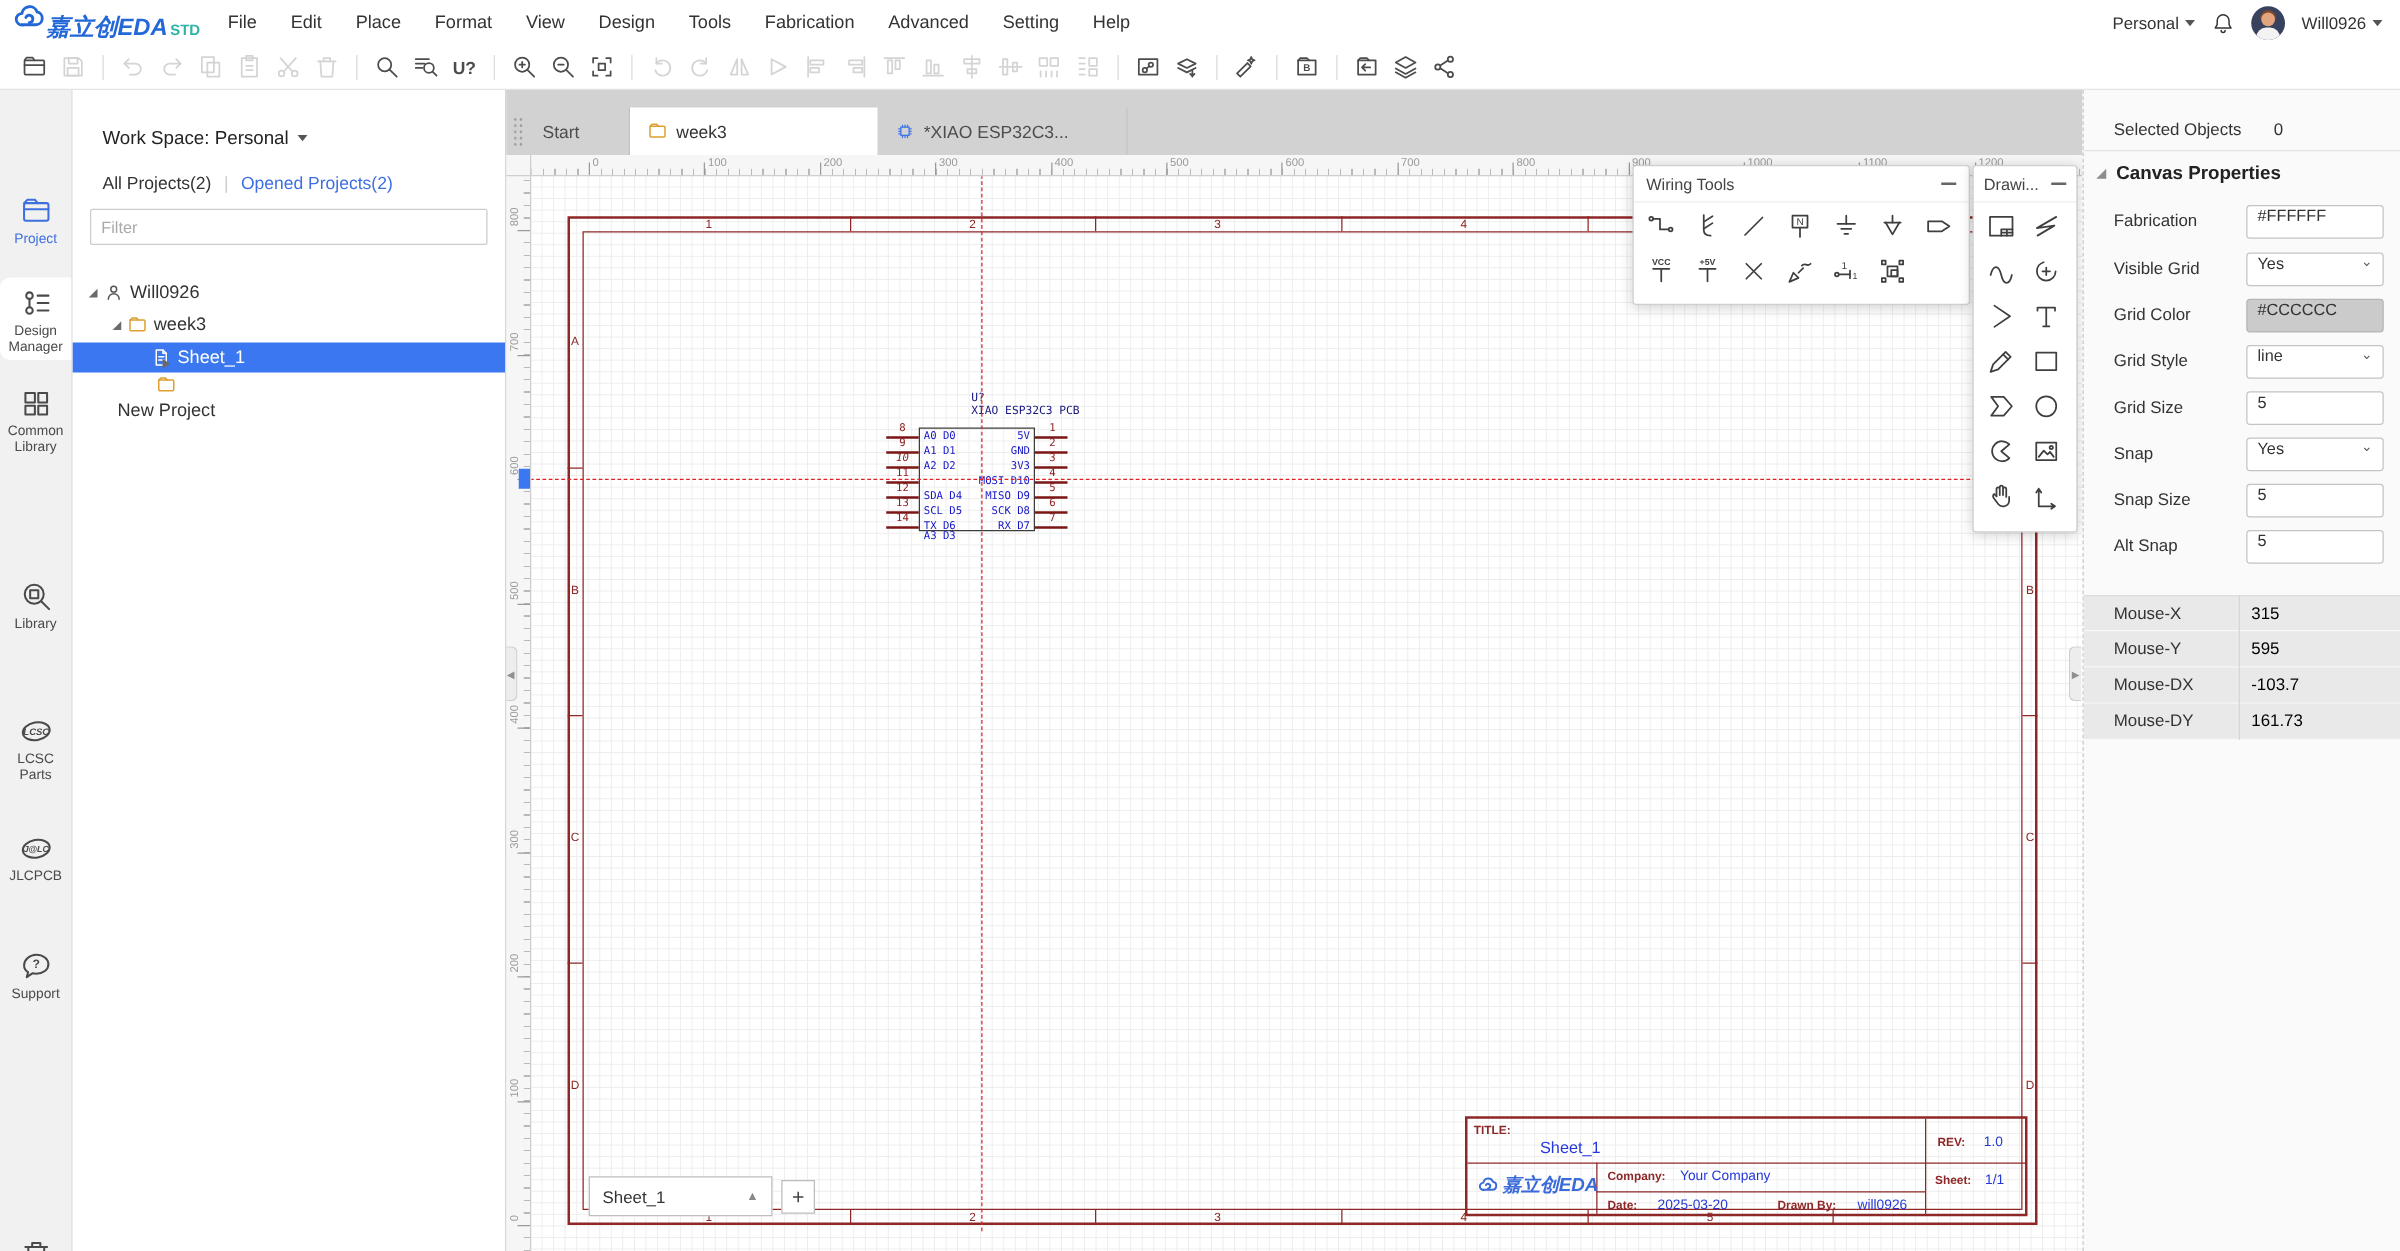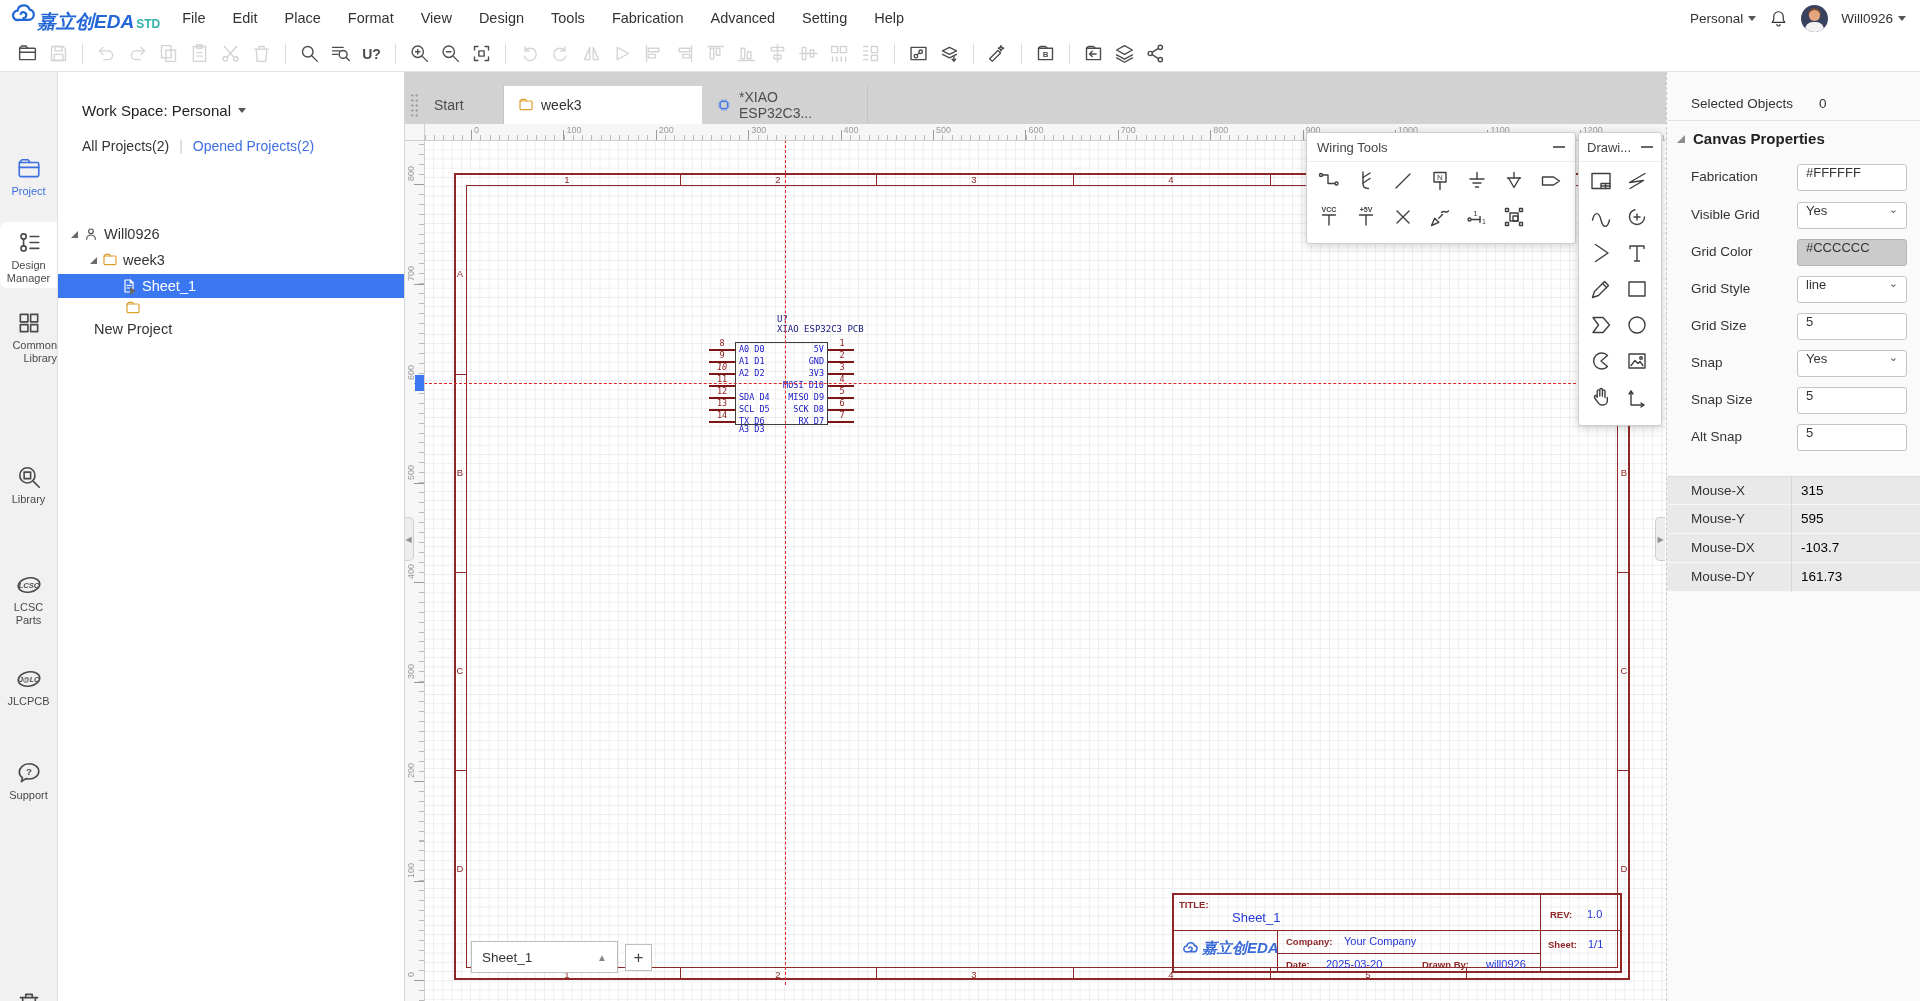--- a/index.html
+++ b/index.html
@@ -438,21 +438,21 @@
         <div class="ic">
           <svg viewBox="0 0 24 24" width="26" height="26" fill="none" stroke="currentColor" stroke-width="1.5" stroke-linecap="round" stroke-linejoin="round">
             <circle cx="7" cy="6" r="2.4"></circle>
             <circle cx="7" cy="17" r="2.4"></circle>
             <path d="M7 8.5V14.5"></path>
             <path d="M13 6h8M13 11.5h8M13 17h8"></path>
           </svg>
         </div>
         <div class="lb">Design<br>Manager</div>
       </div>
-      <div class="act-item" style="top: 238px; text-align: right;">
+      <div class="act-item" style="top: 238px;">
         <div class="ic">
           <svg viewBox="0 0 24 24" width="26" height="26" fill="none" stroke="currentColor" stroke-width="1.5" stroke-linecap="round" stroke-linejoin="round">
             <rect x="4" y="4" width="7" height="7"></rect>
             <rect x="13.5" y="4" width="6.5" height="7"></rect>
             <rect x="4" y="13.5" width="7" height="6.5"></rect>
             <rect x="13.5" y="13.5" width="6.5" height="6.5"></rect>
           </svg>
         </div>
         <div class="lb">Common<br>Library</div>
       </div>
@@ -507,20 +507,21 @@
   <aside id="projpanel" class="abs">
     <div id="ws-row">
       <span>Work Space: Personal</span>
       <span class="caret"></span>
     </div>
     <div id="proj-tabs">
       <span id="tab-all">All Projects(2)</span>
       <span id="tab-sep">|</span>
       <span id="tab-opened">Opened Projects(2)</span>
     </div>
+    <input id="filter" placeholder="Filter" style="">
     <div id="tree">
         <div class="tree-row" style="top: 150px;">
           <div class="tw" style="margin-left: 14px;">
             <span class="exp-caret"></span>
             <span style="color: rgb(85, 85, 85);">
               <svg viewBox="0 0 24 24" width="16" height="16" fill="none" stroke="currentColor" stroke-width="1.8" stroke-linecap="round" stroke-linejoin="round">
                 <circle cx="12" cy="8" r="3.5"></circle>
                 <path d="M5.5 20a6.5 6.5 0 0 1 13 0"></path>
               </svg>
             </span>
@@ -574,21 +575,21 @@
       </div>
       <div class="doc-tab active" style="left: 100px; width: 198px;">
         <span style="color: rgb(221, 159, 46);">
           <svg viewBox="0 0 24 24" width="16" height="16" fill="none" stroke="currentColor" stroke-width="1.8" stroke-linecap="round" stroke-linejoin="round">
             <rect x="3" y="6" width="18" height="13" rx="1.5"></rect>
             <path d="M3 6l2.5-2.5H11L13 6"></path>
           </svg>
         </span>
         <span>week3</span>
       </div>
-      <div class="doc-tab inactive" style="left: 298px; width: 166px;">
+      <div class="doc-tab inactive" style="left: 298px; width: 200px;">
         <span style="color: rgb(63, 116, 232);">
           <svg viewBox="0 0 24 24" width="16" height="16" fill="none" stroke="currentColor" stroke-width="1.5" stroke-linecap="round" stroke-linejoin="round">
             <rect x="7" y="7" width="10" height="10"></rect>
             <path d="M9 7V4.5M12 7V4.5M15 7V4.5M9 19.5V17M12 19.5V17M15 19.5V17M7 9H4.5M7 12H4.5M7 15H4.5M19.5 9H17M19.5 12H17M19.5 15H17"></path>
           </svg>
         </span>
         <span>*XIAO ESP32C3...</span>
       </div>
     </div>
 

